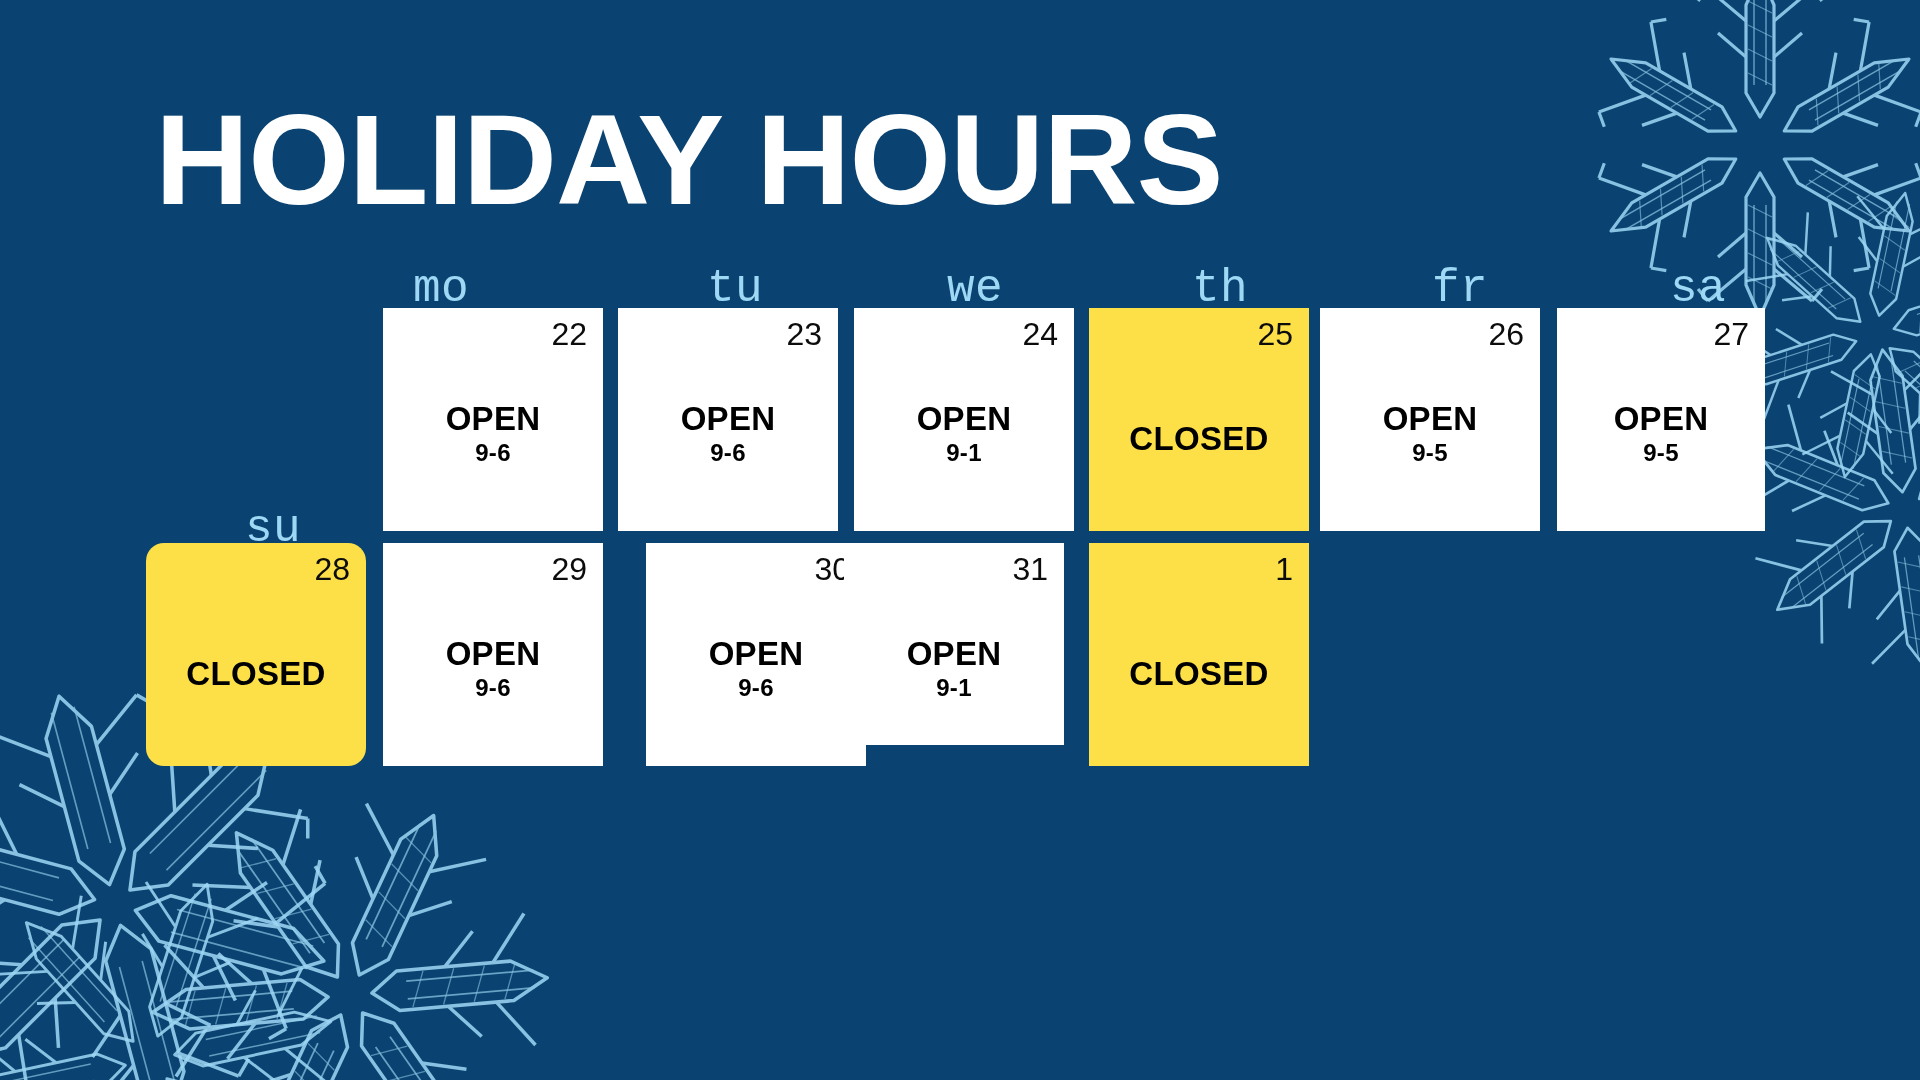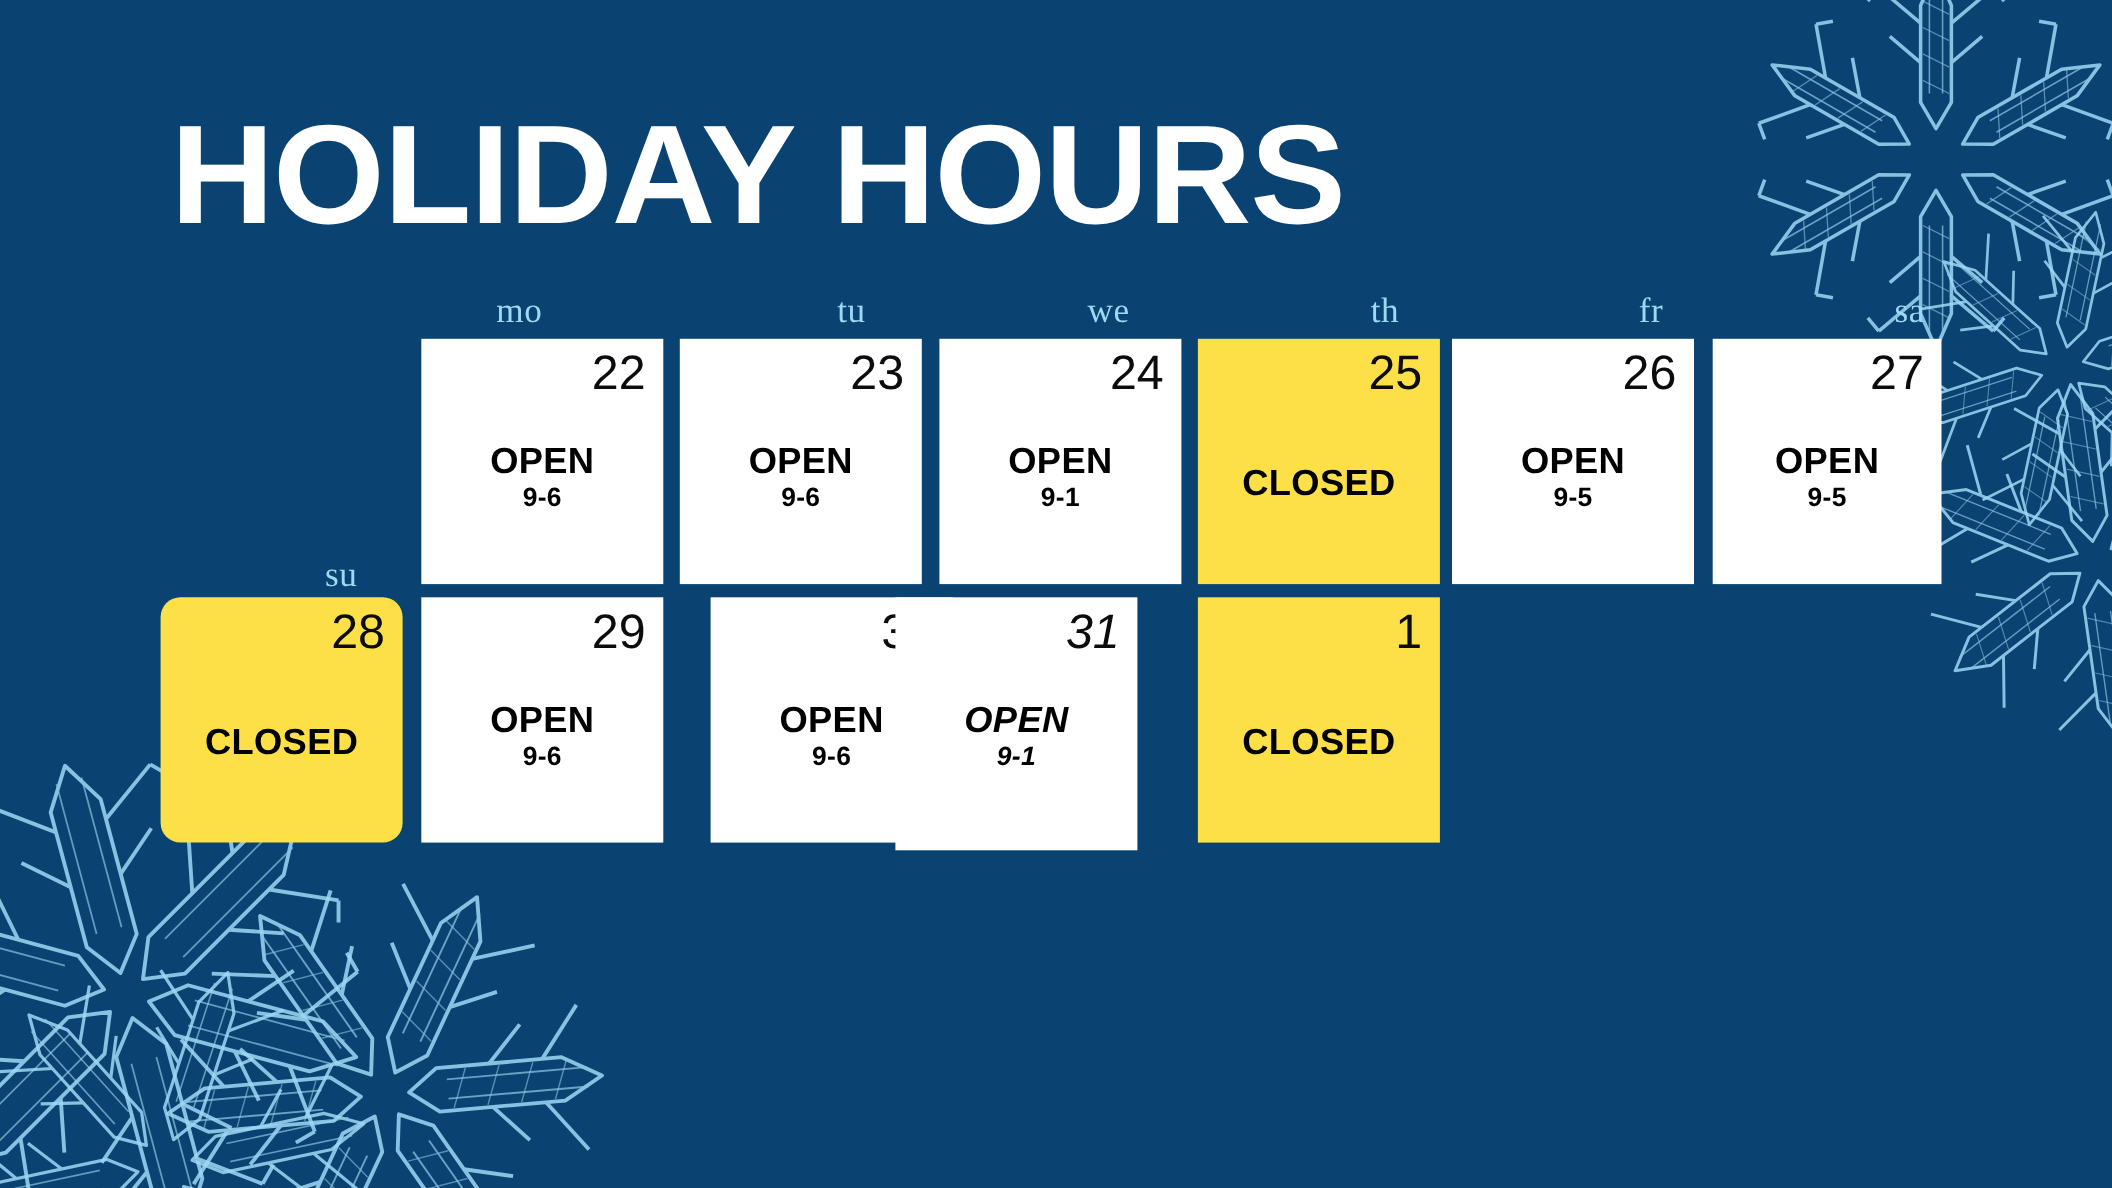--- a/index.html
+++ b/index.html
@@ -35,41 +35,41 @@
     transform-origin:left center;
     white-space:nowrap;
   }
 
   
   .cal{position:absolute;left:0;top:0;width:1920px;height:1080px;}
 
   .dow{
     position:absolute;
     color:#9ed8f5;
-    font-family:Liberation Serif, serif;
+    font-family:Liberation Mono, monospace;
     font-weight:300;
-    font-size:32px;
+    font-size:46px;
     line-height:1;
-    text-align:right;
+    text-align:left;
     letter-spacing:.5px;
   }
 
   .cell{
     position:absolute;
     background:#ffffff;
     box-sizing:border-box;
     padding:10px 16px 0 16px;
   }
   .cell.closed{background:#fde047;}
 
   .cell .num{
     color:#0c0c0c;
     font-family:"Liberation Sans", sans-serif;
     font-weight:400;
-    font-size:44px;
+    font-size:32px;
     line-height:1;
     text-align:right;
     display:block;
   }
   .cell .body{
     position:absolute;
     left:0;right:0;
     text-align:center;
     color:#000000;
     font-family:"Liberation Sans", sans-serif;
@@ -443,21 +443,21 @@
           <span class="hrs">9-6</span>
         </div>
       </div>
       <div class="cell open" style="left: 618px; top: 543px; width: 220px; height: 223px; margin-left: 28px;">
         <span class="num">30</span>
         <div class="body">
           <span class="stat">OPEN</span>
           <span class="hrs">9-6</span>
         </div>
       </div>
-      <div class="cell open" style="left: 814px; top: 543px; width: 220px; height: 230px; font-style: italic;">
+      <div class="cell open" style="left: 844px; top: 543px; width: 220px; height: 202px;">
         <span class="num">31</span>
         <div class="body">
           <span class="stat">OPEN</span>
           <span class="hrs">9-1</span>
         </div>
       </div>
       <div class="cell closed" style="left: 1089px; top: 543px; width: 220px; height: 223px;">
         <span class="num">1</span>
         <div class="body">
           <span class="stat">CLOSED</span>

